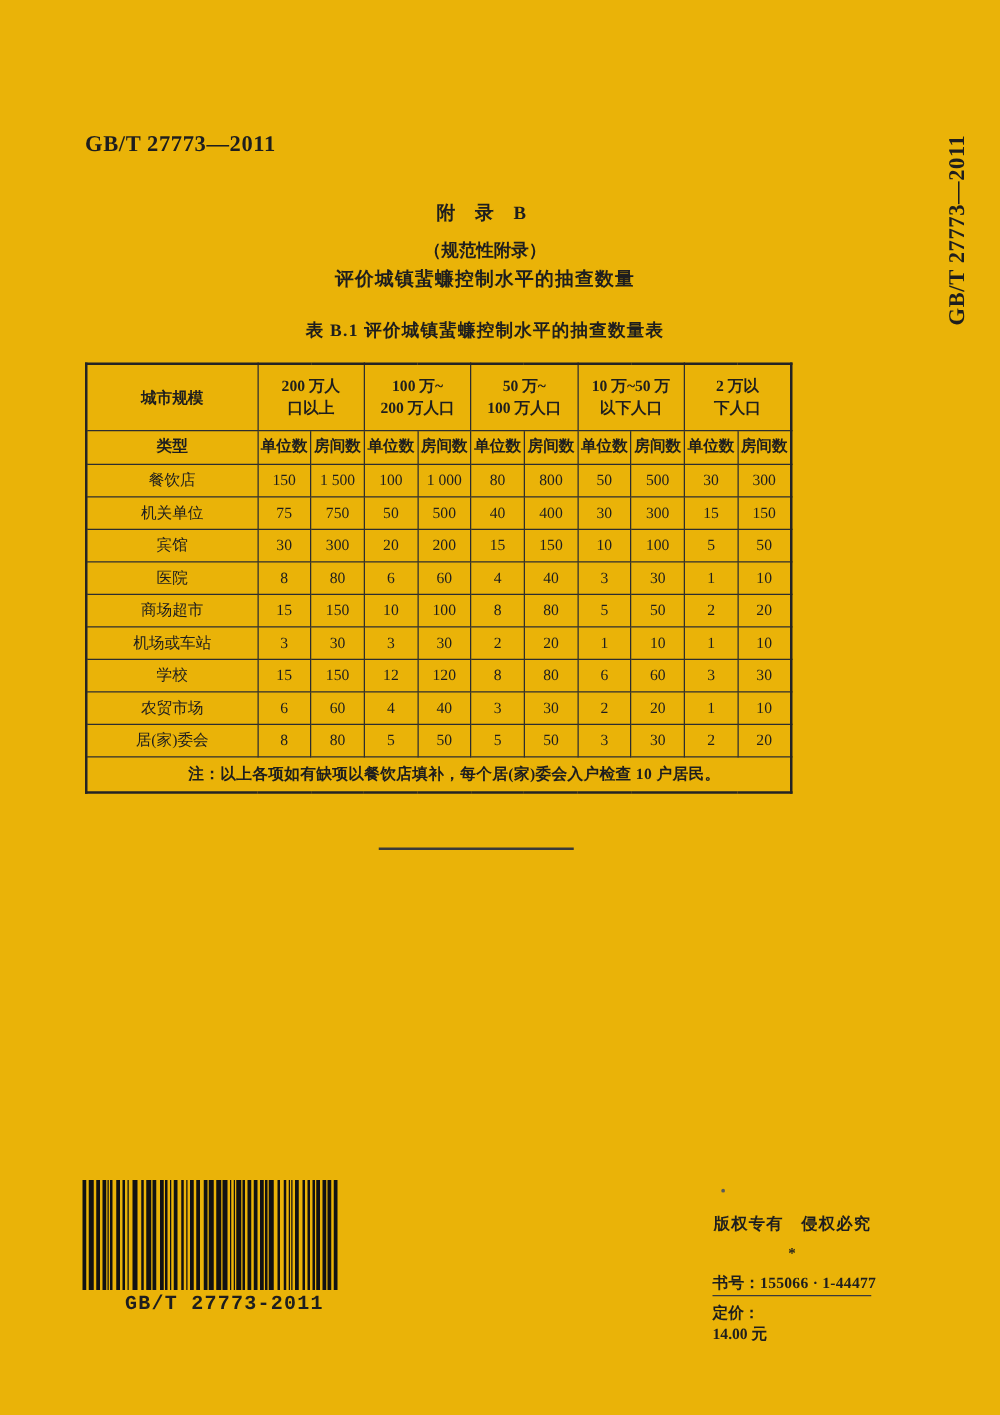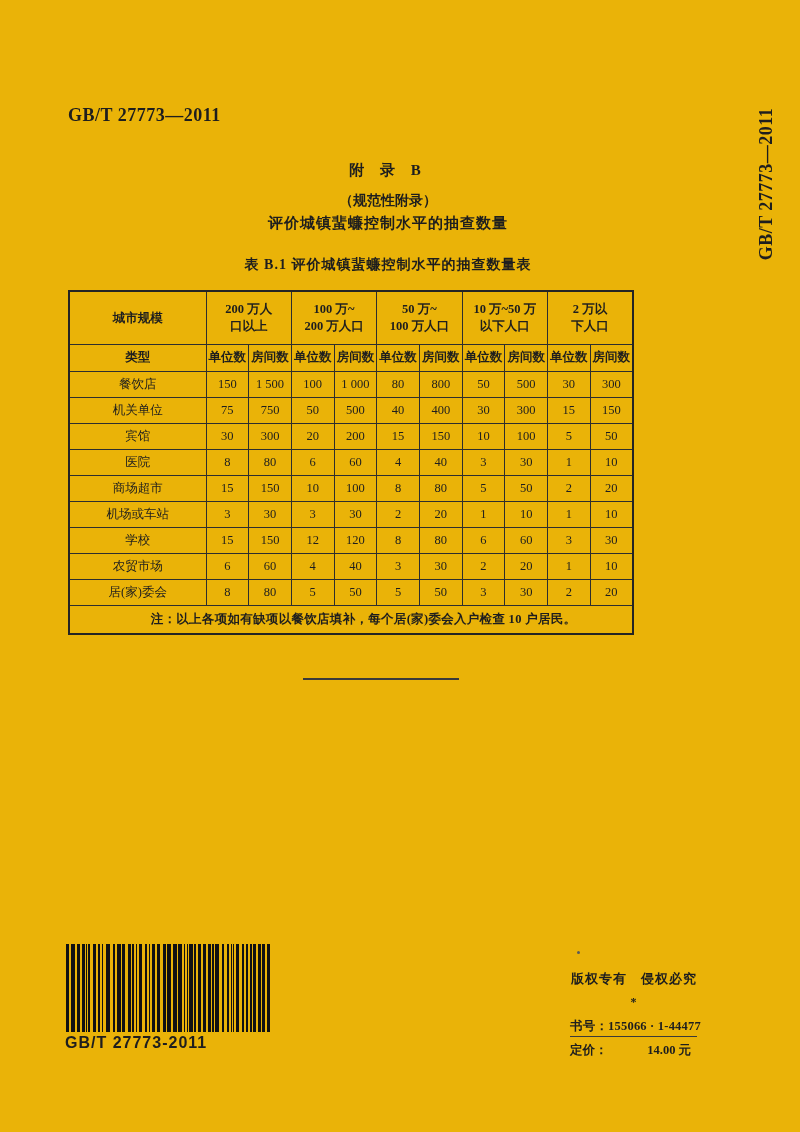--- a/index.html
+++ b/index.html
@@ -49,34 +49,34 @@
   tr.noterow td{
     height:27px;text-align:center;padding-left:26px;
     font-size:12.5px;font-weight:700;letter-spacing:.3px;
   }
   
   .end-rule{position:absolute;left:303px;top:678px;width:156px;height:2px;background:#3a3a3a;}
 
   
   .barcode{position:absolute;left:65px;top:944px;width:212px;height:88px;}
   .barcode-label{
-    position:absolute;left:65px;top:1034px;width:212px;text-align:left;
-    font-family:Liberation Sans, sans-serif;
+    position:absolute;left:47px;top:1034px;width:212px;text-align:right;
+    font-family:Liberation Mono, monospace;
     font-size:16px;font-weight:700;letter-spacing:1px;white-space:nowrap;
   }
   .colophon{position:absolute;left:570px;top:970px;width:127px;}
   .copyright{font-size:13px;font-weight:700;text-align:right;letter-spacing:1px;white-space:nowrap;}
   .star{font-size:12px;font-weight:700;text-align:center;margin-top:7px;}
   .bookline{
     margin-top:8px;font-size:12.5px;font-weight:600;white-space:nowrap;
     border-bottom:1.5px solid #3a3a3a;padding-bottom:1px;letter-spacing:.2px;
   }
   .priceline{
     margin-top:5px;font-size:12.5px;font-weight:600;
-    display:flex;justify-content:space-between;padding-right:6px;white-space:nowrap;
+    display:flex;justify-content:space-between;padding-right:6px;white-space:nowrap;flex-direction:column;
   }
   .speck{position:absolute;left:577px;top:951px;width:3px;height:3px;border-radius:50%;background:#5a5a5a;}
 </style>
 </head>
 <body>
 
 <div class="page">
 
   <div class="doc-code-top">GB/T 27773—2011</div>
   <div class="doc-code-side">GB/T 27773—2011</div>

